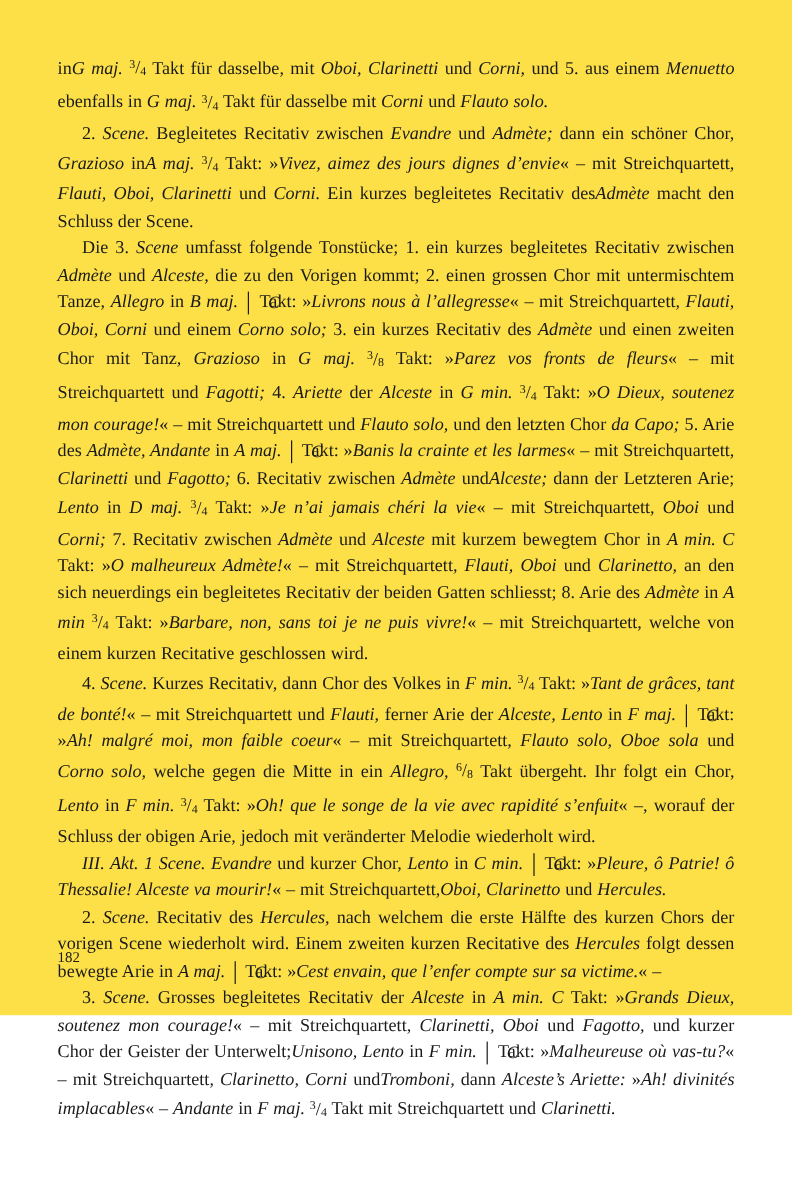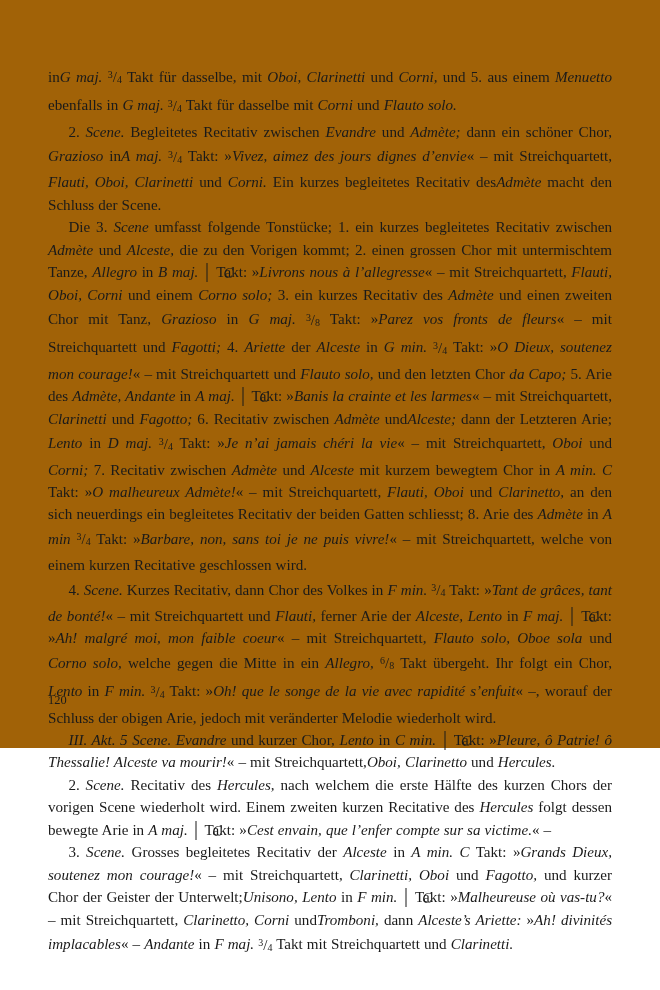--- a/index.html
+++ b/index.html
@@ -10,24 +10,24 @@
   body {
     width: 660px;
     height: 990px;
     font-family: "Liberation Serif", "DejaVu Serif", serif;
     color: #1a1a1a;
     overflow: hidden;
   }
   .page {
     position: relative;
     width: 660px;
-    height: 748px;
-    background: #a16207;
+    height: 846px;
+    background: #fde047;
     box-sizing: border-box;
-    padding: 64px 48px 0 48px;
+    padding: 44px 48px 0 48px;
   }
   .textblock {
     width: 564px;
   }
   p.para {
     margin: 0;
     text-align: justify;
     text-justify: inter-word;
     font-size: 15.1px;
     line-height: 22.45px;
@@ -97,18 +97,18 @@
 </style>
 </head>
 <body>
 
 <div class="page">
   <div class="textblock" id="textblock">
       <p class="para">in<i>G maj.</i> <span class="frac"><span class="num">3</span><span class="sl">/</span><span class="den">4</span></span> Takt für dasselbe, mit <i>Oboi, Clarinetti</i> und <i>Corni,</i> und 5. aus einem <i>Menuetto</i> ebenfalls in <i>G maj.</i> <span class="frac"><span class="num">3</span><span class="sl">/</span><span class="den">4</span></span> Takt für dasselbe mit <i>Corni</i> und <i>Flauto solo.</i></p>
       <p class="para indent">2. <i>Scene.</i> Begleitetes Recitativ zwischen <i>Evandre</i> und <i>Admète;</i> dann ein schöner Chor, <i>Grazioso</i> in<i>A maj.</i> <span class="frac"><span class="num">3</span><span class="sl">/</span><span class="den">4</span></span> Takt: »<i>Vivez, aimez des jours dignes d’envie</i>« – mit Streichquartett, <i>Flauti, Oboi, Clarinetti</i> und <i>Corni.</i> Ein kurzes begleitetes Recitativ des<i>Admète</i> macht den Schluss der Scene.</p>
       <p class="para indent">Die 3. <i>Scene</i> umfasst folgende Tonstücke; 1. ein kurzes begleitetes Recitativ zwischen <i>Admète</i> und <i>Alceste,</i> die zu den Vorigen kommt; 2. einen grossen Chor mit untermischtem Tanze, <i>Allegro</i> in <i>B maj.</i> <span class="allabreve"><span class="c">C</span><span class="stroke"></span></span> Takt: »<i>Livrons nous à l’allegresse</i>« – mit Streichquartett, <i>Flauti, Oboi, Corni</i> und einem <i>Corno solo;</i> 3. ein kurzes Recitativ des <i>Admète</i> und einen zweiten Chor mit Tanz, <i>Grazioso</i> in <i>G maj.</i> <span class="frac"><span class="num">3</span><span class="sl">/</span><span class="den">8</span></span> Takt: »<i>Parez vos fronts de fleurs</i>« – mit Streichquartett und <i>Fagotti;</i> 4. <i>Ariette</i> der <i>Alceste</i> in <i>G min.</i> <span class="frac"><span class="num">3</span><span class="sl">/</span><span class="den">4</span></span> Takt: »<i>O Dieux, soutenez mon courage!</i>« – mit Streichquartett und <i>Flauto solo,</i> und den letzten Chor <i>da Capo;</i> 5. Arie des <i>Admète, Andante</i> in <i>A maj.</i> <span class="allabreve"><span class="c">C</span><span class="stroke"></span></span> Takt: »<i>Banis la crainte et les larmes</i>« – mit Streichquartett, <i>Clarinetti</i> und <i>Fagotto;</i> 6. Recitativ zwischen <i>Admète</i> und<i>Alceste;</i> dann der Letzteren Arie; <i>Lento</i> in <i>D maj.</i> <span class="frac"><span class="num">3</span><span class="sl">/</span><span class="den">4</span></span> Takt: »<i>Je n’ai jamais chéri la vie</i>« – mit Streichquartett, <i>Oboi</i> und <i>Corni;</i> 7. Recitativ zwischen <i>Admète</i> und <i>Alceste</i> mit kurzem bewegtem Chor in <i>A min.</i> <span class="commontime">C</span> Takt: »<i>O malheureux Admète!</i>« – mit Streichquartett, <i>Flauti, Oboi</i> und <i>Clarinetto,</i> an den sich neuerdings ein begleitetes Recitativ der beiden Gatten schliesst; 8. Arie des <i>Admète</i> in <i>A min</i> <span class="frac"><span class="num">3</span><span class="sl">/</span><span class="den">4</span></span> Takt: »<i>Barbare, non, sans toi je ne puis vivre!</i>« – mit Streichquartett, welche von einem kurzen Recitative geschlossen wird.</p>
       <p class="para indent">4. <i>Scene.</i> Kurzes Recitativ, dann Chor des Volkes in <i>F min.</i> <span class="frac"><span class="num">3</span><span class="sl">/</span><span class="den">4</span></span> Takt: »<i>Tant de grâces, tant de bonté!</i>« – mit Streichquartett und <i>Flauti,</i> ferner Arie der <i>Alceste, Lento</i> in <i>F maj.</i> <span class="allabreve"><span class="c">C</span><span class="stroke"></span></span> Takt: »<i>Ah! malgré moi, mon faible coeur</i>« – mit Streichquartett, <i>Flauto solo, Oboe sola</i> und <i>Corno solo,</i> welche gegen die Mitte in ein <i>Allegro,</i> <span class="frac"><span class="num">6</span><span class="sl">/</span><span class="den">8</span></span> Takt übergeht. Ihr folgt ein Chor, <i>Lento</i> in <i>F min.</i> <span class="frac"><span class="num">3</span><span class="sl">/</span><span class="den">4</span></span> Takt: »<i>Oh! que le songe de la vie avec rapidité s’enfuit</i>« –, worauf der Schluss der obigen Arie, jedoch mit veränderter Melodie wiederholt wird.</p>
-      <p class="para indent"><i>III. Akt. 5 Scene. Evandre</i> und kurzer Chor, <i>Lento</i> in <i>C min.</i> <span class="allabreve"><span class="c">C</span><span class="stroke"></span></span> Takt: »<i>Pleure, ô Patrie! ô Thessalie! Alceste va mourir!</i>« – mit Streichquartett,<i>Oboi, Clarinetto</i> und <i>Hercules.</i></p>
+      <p class="para indent"><i>III. Akt. 1 Scene. Evandre</i> und kurzer Chor, <i>Lento</i> in <i>C min.</i> <span class="allabreve"><span class="c">C</span><span class="stroke"></span></span> Takt: »<i>Pleure, ô Patrie! ô Thessalie! Alceste va mourir!</i>« – mit Streichquartett,<i>Oboi, Clarinetto</i> und <i>Hercules.</i></p>
       <p class="para indent">2. <i>Scene.</i> Recitativ des <i>Hercules,</i> nach welchem die erste Hälfte des kurzen Chors der vorigen Scene wiederholt wird. Einem zweiten kurzen Recitative des <i>Hercules</i> folgt dessen bewegte Arie in <i>A maj.</i> <span class="allabreve"><span class="c">C</span><span class="stroke"></span></span> Takt: »<i>Cest envain, que l’enfer compte sur sa victime.</i>« –</p>
       <p class="para indent">3. <i>Scene.</i> Grosses begleitetes Recitativ der <i>Alceste</i> in <i>A min.</i> <span class="commontime">C</span> Takt: »<i>Grands Dieux, soutenez mon courage!</i>« – mit Streichquartett, <i>Clarinetti, Oboi</i> und <i>Fagotto,</i> und kurzer Chor der Geister der Unterwelt;<i>Unisono, Lento</i> in <i>F min.</i> <span class="allabreve"><span class="c">C</span><span class="stroke"></span></span> Takt: »<i>Malheureuse où vas-tu?</i>« – mit Streichquartett, <i>Clarinetto, Corni</i> und<i>Tromboni,</i> dann <i>Alceste’s Ariette:</i> »<i>Ah! divinités implacables</i>« – <i>Andante</i> in <i>F maj.</i> <span class="frac"><span class="num">3</span><span class="sl">/</span><span class="den">4</span></span> Takt mit Streichquartett und <i>Clarinetti.</i></p>
     </div>
-  <div class="folio">120</div>
+  <div class="folio">182</div>
 </div>
 
 </body></html>

